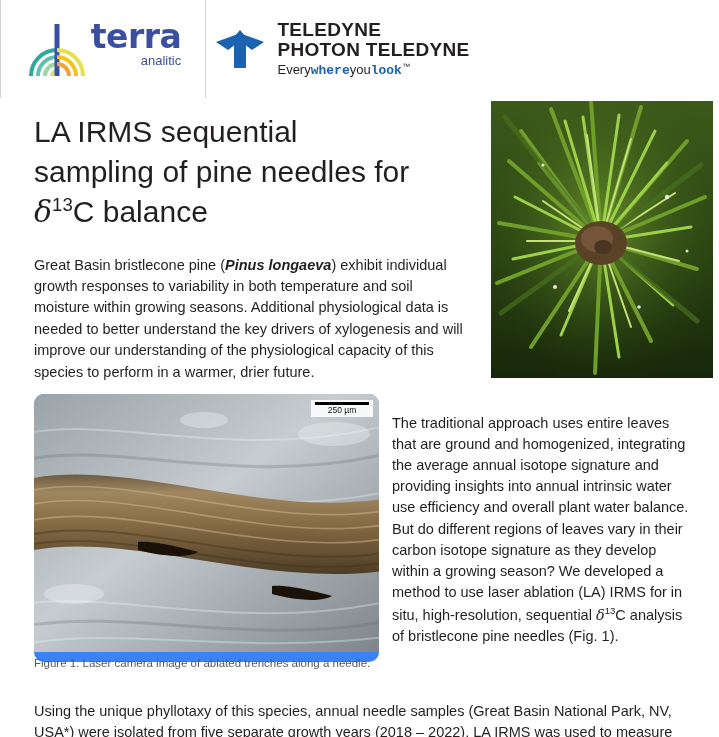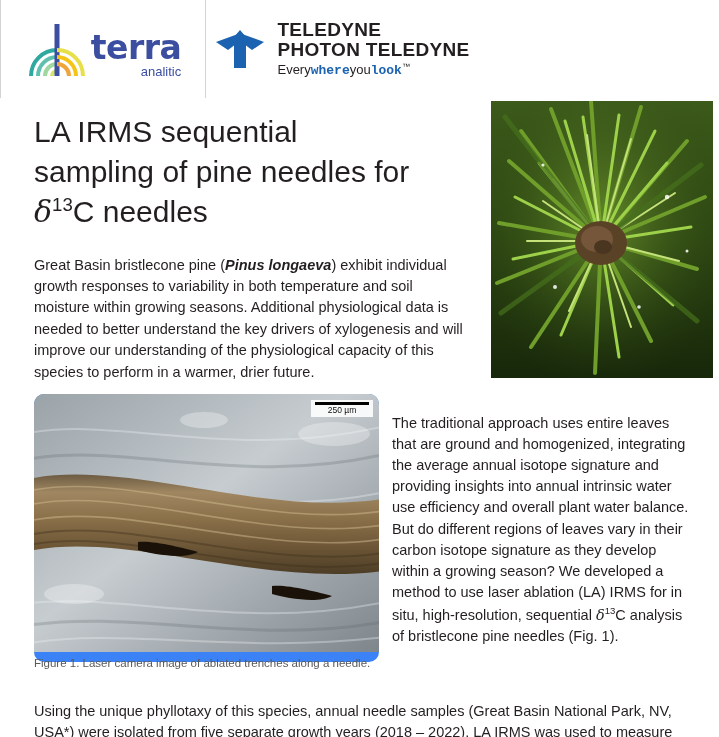--- a/index.html
+++ b/index.html
@@ -48,21 +48,21 @@
     font-family: "DejaVu Sans", sans-serif;
   }
   .sercon-tag {
     font-size: 11px;
     color: #6d6e71;
     text-align: right;
     margin-top: 2px;
     letter-spacing: 0.2px;
   }
 
-  .terra-wrap { display: flex; align-items: flex-end; }
+  .terra-wrap { display: flex; align-items: flex-start; }
   .terra-mark { width: 62px; height: 58px; margin-right: 4px; }
   .terra-text { line-height: 1; }
   .terra-name {
     font-size: 33px;
     font-weight: bold;
     color: #3b4ea0;
     letter-spacing: -0.5px;
     font-family: "DejaVu Sans", sans-serif;
   }
   .terra-tag {
@@ -233,21 +233,21 @@
         <div class="teledyne-l2">PHOTON TELEDYNE</div>
         <div class="teledyne-l3"><span>Every</span><span class="hl">where</span><span>you</span><span class="hl">look</span><span class="tm">™</span></div>
       </span>
     </div>
   </div>
 </div>
 
 <div class="title">
   <div>LA IRMS sequential</div>
   <div>sampling of pine needles for</div>
-  <div><i>δ</i><sup>13</sup><span>C needles</span></div>
+  <div><i>δ</i><sup>13</sup><span>C balance</span></div>
 </div>
 
 <p class="intro"><span>Great Basin bristlecone pine (</span><b><i>Pinus longaeva</i></b><span>) exhibit individual growth responses to variability in both temperature and soil moisture within growing seasons. Additional physiological data is needed to better understand the key drivers of xylogenesis and will improve our understanding of the physiological capacity of this species to perform in a warmer, drier future.</span></p>
 
 <div class="pine-photo">
   <svg width="222" height="277" viewBox="0 0 222 277">
     <defs>
       <linearGradient id="bg" x1="0" y1="0" x2="0" y2="1">
         <stop offset="0%" stop-color="#3c5a1a"></stop>
         <stop offset="50%" stop-color="#2c4512"></stop>

